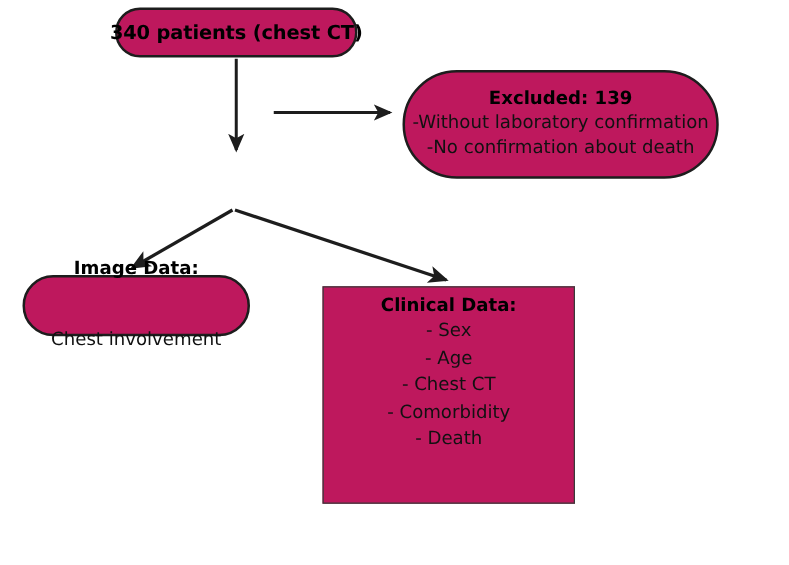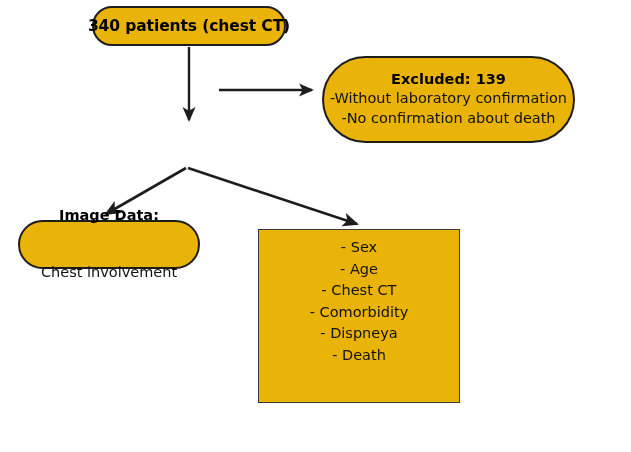--- a/index.html
+++ b/index.html
@@ -23,21 +23,21 @@
     left: 0;
     top: 0;
     width: 631px;
     height: 452px;
     pointer-events: none;
   }
 
   .node {
     position: absolute;
     box-sizing: border-box;
-    background: #eab308;
+    background: #be185d;
     display: flex;
     flex-direction: column;
     align-items: center;
     justify-content: center;
     text-align: left;
     color: #000000;
   }
   
   .stadium {
     border: 2.4px solid #1d1d1d;
@@ -129,21 +129,21 @@
     <div class="ln">-No confirmation about death</div>
   </div>
 
 
   <div class="node stadium" id="node-image">
     <div class="ttl">Image Data:</div>
     <div class="ln">Chest involvement</div>
   </div>
 
   <div class="node rect" id="node-clinical">
+    <div class="ttl">Clinical Data:</div>
     <div class="ln">- Sex</div>
     <div class="ln">- Age</div>
     <div class="ln">- Chest CT</div>
     <div class="ln">- Comorbidity</div>
-    <div class="ln">- Dispneya</div>
     <div class="ln">- Death</div>
   </div>
 
 </div>
 
 </body></html>

